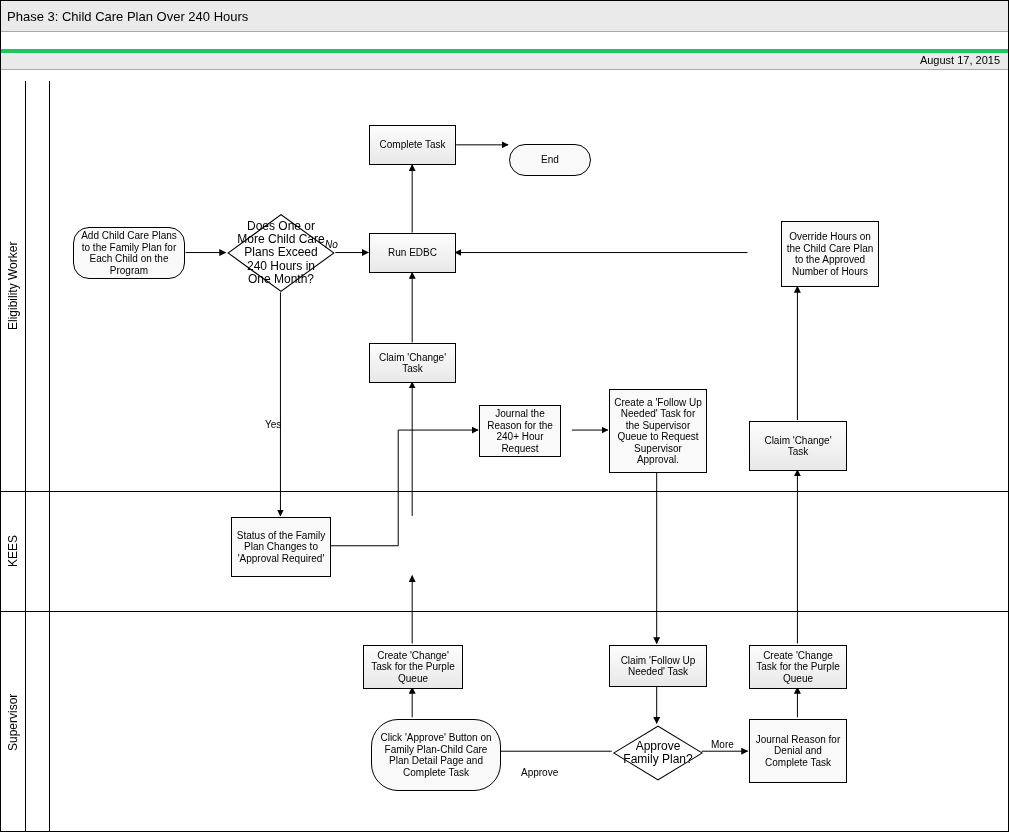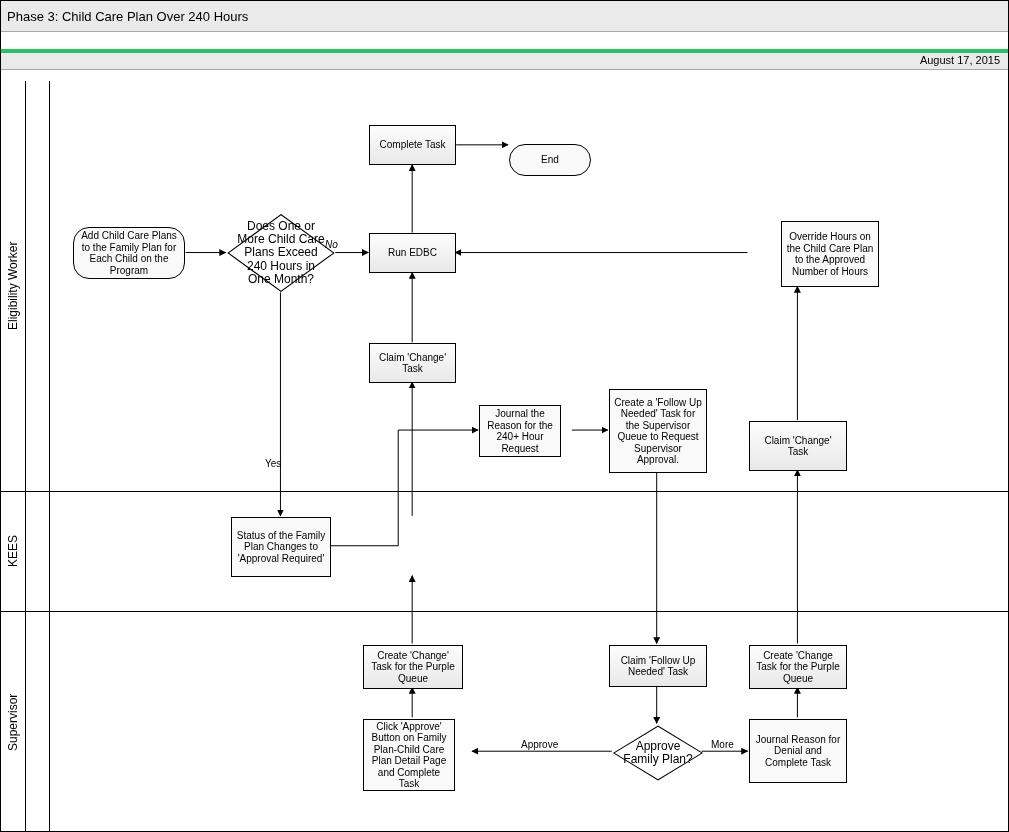--- a/index.html
+++ b/index.html
@@ -220,34 +220,34 @@
 
     <div class="node node-shaded" style="left:748px; top:340px; width:98px; height:50px;">Claim 'Change' Task</div>
 
     <div class="node" style="left:748px; top:140px; width:98px; height:66px;margin-left:32px;">Override Hours on the Child Care Plan to the Approved Number of Hours</div>
 
     <div class="node" style="left:230px; top:436px; width:100px; height:60px;">Status of the Family Plan Changes to 'Approval Required'</div>
 
 
     <div class="node node-shaded" style="left:362px; top:564px; width:100px; height:44px;">Create 'Change' Task for the Purple Queue</div>
 
-    <div class="node" style="left:362px; top:638px; width:92px; height:72px;">Click 'Approve' Button on Family Plan-Child Care Plan Detail Page and Complete Task</div>
+    <div class="node" style="left:370px; top:638px; width:130px; height:72px;border-radius:27px;">Click 'Approve' Button on Family Plan-Child Care Plan Detail Page and Complete Task</div>
 
     <div class="node node-shaded" style="left:608px; top:564px; width:98px; height:42px;">Claim 'Follow Up Needed' Task</div>
 
     <div class="decision" style="left:611px; top:644px; width:92px; height:56px;">
       <svg viewBox="0 0 100 100" preserveAspectRatio="none">
         <polygon points="50,2 98,50 50,98 2,50" fill="#fff" stroke="#000" stroke-width="1.4"></polygon>
       </svg>
       <div class="label">Approve Family Plan?</div>
     </div>
 
     <div class="node node-shaded" style="left:748px; top:564px; width:98px; height:44px;">Create 'Change Task for the Purple Queue</div>
 
     <div class="node" style="left:748px; top:638px; width:98px; height:64px;">Journal Reason for Denial and Complete Task</div>
 
     <div class="edge-label" style="left:324px; top:158px;font-style:italic;">No</div>
-    <div class="edge-label" style="left:264px; top:338px;margin-top:39px;">Yes</div>
-    <div class="edge-label" style="left:520px; top:658px;text-align:center;">Approve</div>
+    <div class="edge-label" style="left:264px; top:338px;">Yes</div>
+    <div class="edge-label" style="left:520px; top:686px;text-align:center;">Approve</div>
     <div class="edge-label" style="left:710px; top:658px;">More</div>
 
   </div>
 </div>
 
 </body></html>

